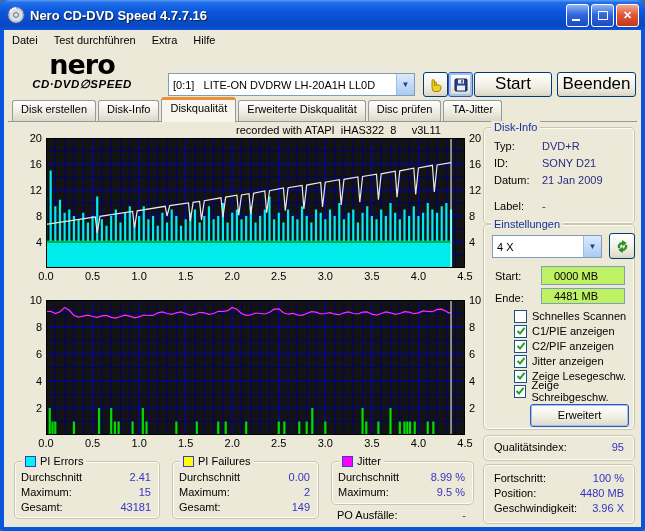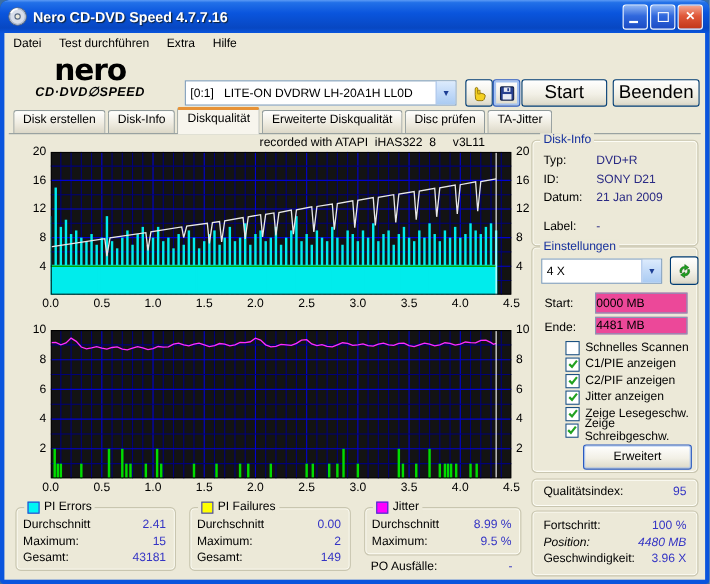--- a/index.html
+++ b/index.html
@@ -48,21 +48,21 @@
   .gbox{position:absolute;border:1px solid #C9C6B0;border-radius:5px;box-shadow:inset 0 0 0 1px #FDFDF6;}
   .gbox .gtitle{position:absolute;top:-7px;left:7px;background:#ECE9D8;padding:0 3px;color:#16309C;display:flex;align-items:center;gap:4px;}
   .gbox .gtitle.black{color:#000;}
   .legend-sq{width:9px;height:9px;border:1px solid #3A3ACC;display:inline-block;}
   .grow{position:absolute;left:0;width:100%;height:14px;}
   .grow .lab{position:absolute;left:10px;color:#000;}
   .grow .val{position:absolute;right:10px;color:#3434C4;text-align:right;}
   .grow .val.navy{color:#2A2A84;}
   .grow .val.atleft{right:auto;left:58px;text-align:right;}
   
-  .xp-input{position:absolute;background:#ec4899;border:1px solid #7F9DB9;font:11px "Liberation Sans",sans-serif;padding:0 0;box-sizing:border-box;color:#000;}
+  .xp-input{position:absolute;background:#bef264;border:1px solid #7F9DB9;font:11px "Liberation Sans",sans-serif;padding:0 12px;box-sizing:border-box;color:#000;}
   .cb{position:absolute;display:flex;align-items:center;gap:5px;height:14px;margin-left:20px;}
   .cb .box{width:13px;height:13px;background:#fff;border:1px solid #1C5180;box-sizing:border-box;display:flex;align-items:center;justify-content:center;}
 </style>
 </head>
 <body>
 
 <div id="window">
 
   <div id="titlebar">
     <svg class="ticon" viewBox="0 0 18 18">
@@ -571,21 +571,21 @@
           <span class="lab">Qualitätsindex:</span>
           <span class="val">95</span>
         </div>
     </div>
 
     <div class="gbox" style="left:479px;top:434px;width:150px;height:58px;">
       <div class="grow" style="top:7px;">
           <span class="lab">Fortschritt:</span>
           <span class="val">100 %</span>
         </div>
-      <div class="grow" style="top:22px;font-style:italic;">
+      <div class="grow" style="top:22px;">
           <span class="lab">Position:</span>
           <span class="val">4480 MB</span>
         </div>
       <div class="grow" style="top:37px;">
           <span class="lab">Geschwindigkeit:</span>
           <span class="val">3.96 X</span>
         </div>
     </div>
   </div>
 </div>

